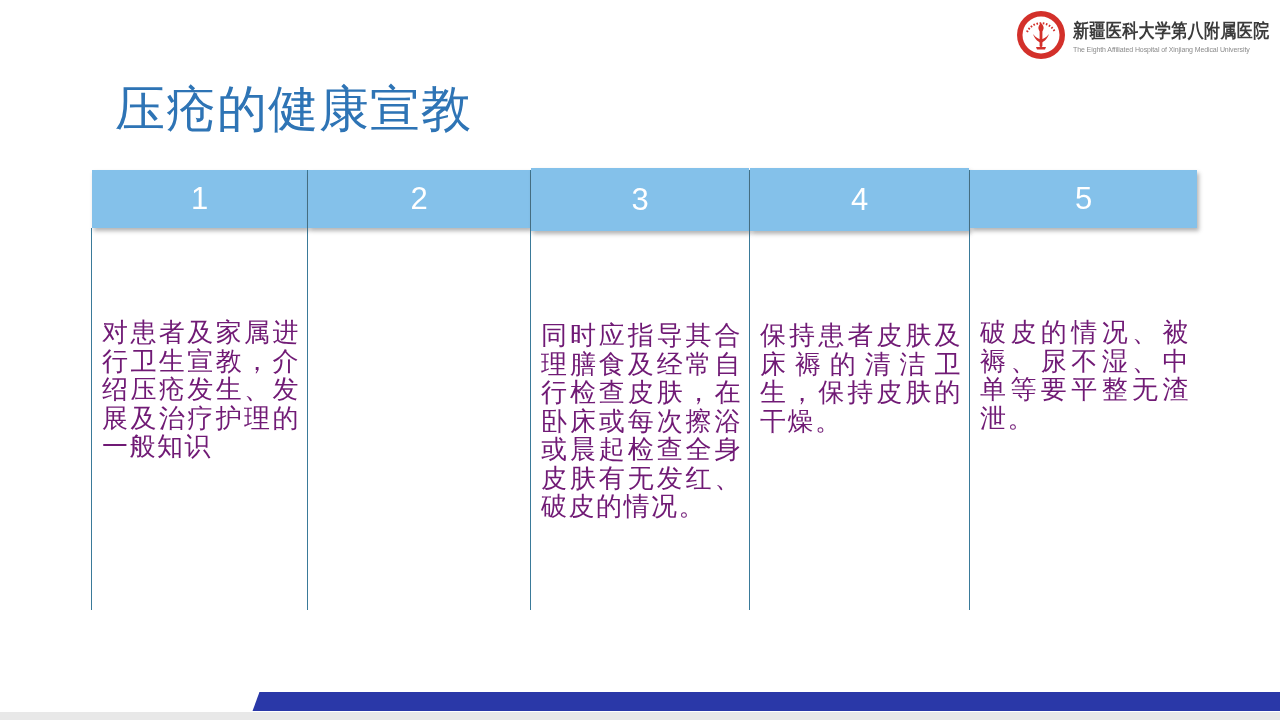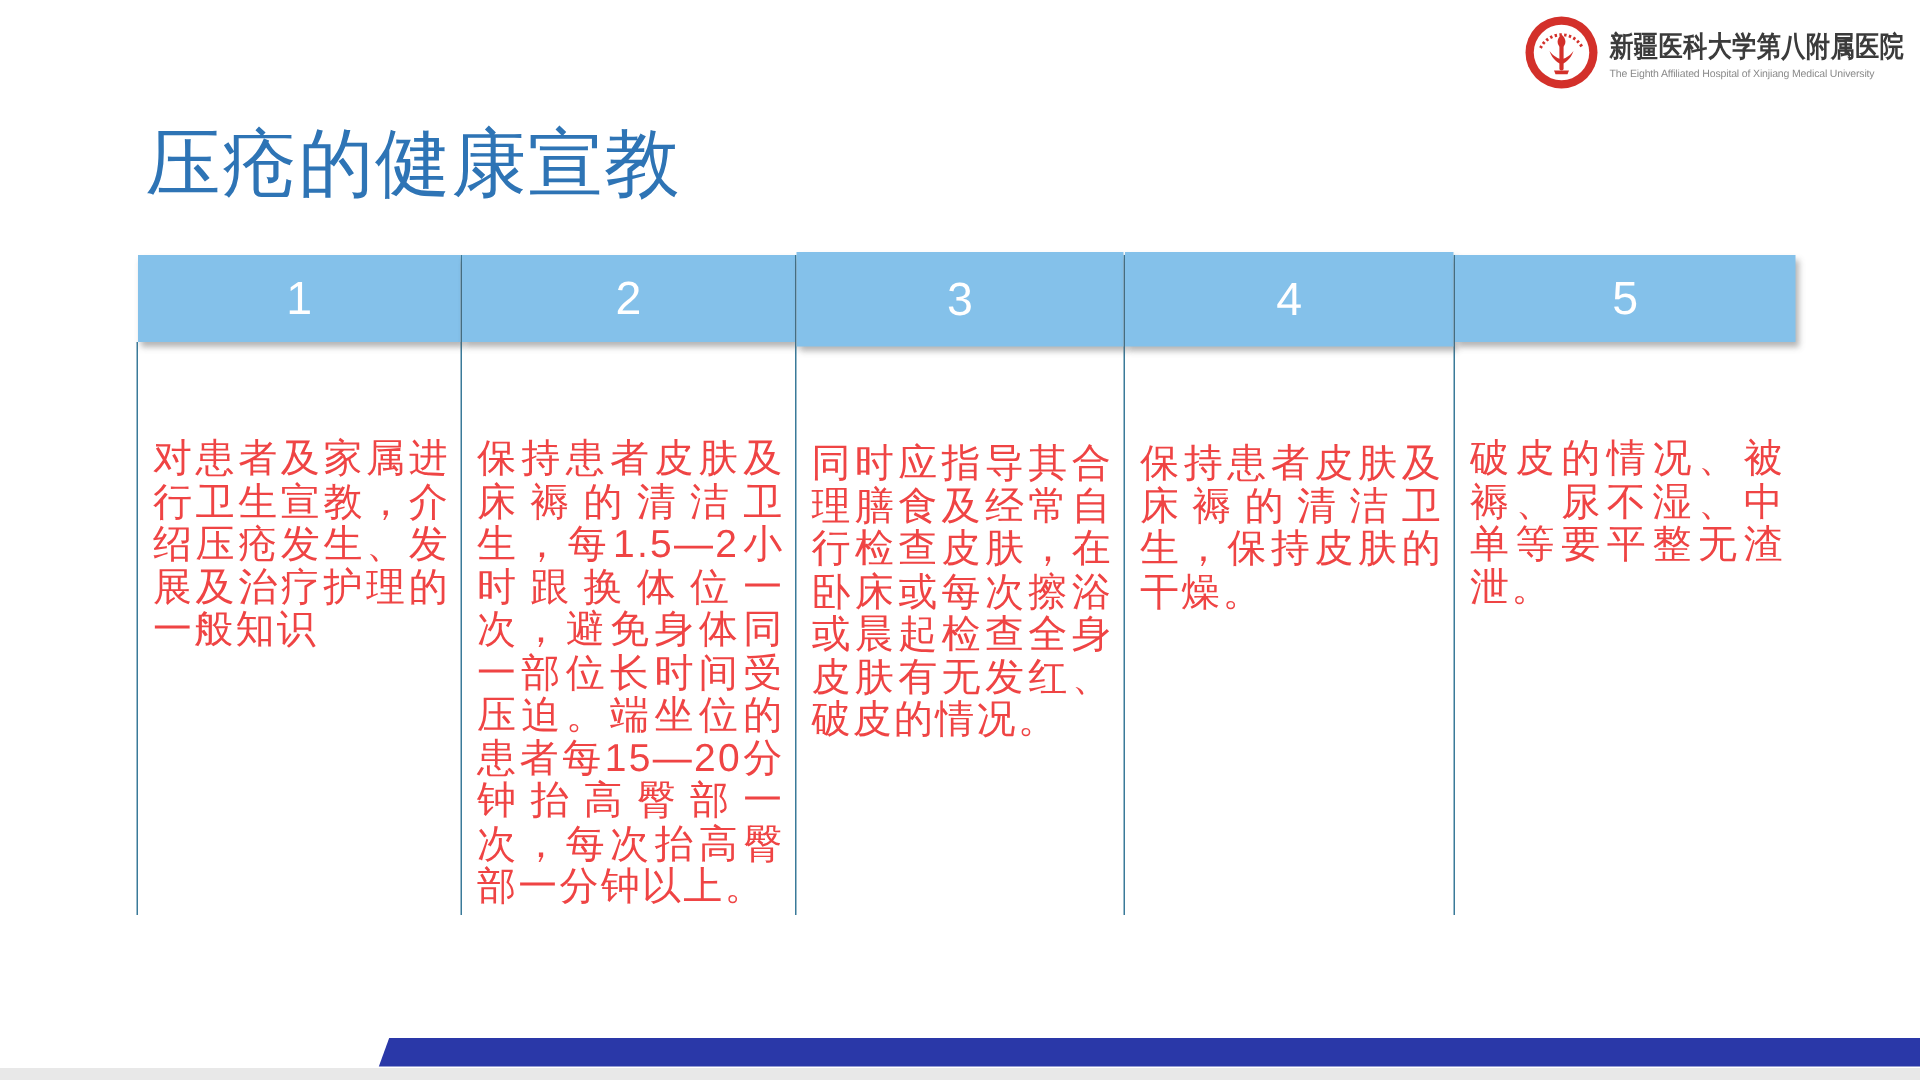--- a/index.html
+++ b/index.html
@@ -38,21 +38,21 @@
     font-size: 7px;
     color: #8a8a8a;
     white-space: nowrap;
     letter-spacing: -0.1px;
     margin-top: 2px;
   }
 
   
   .page-title {
     position: absolute;
-    left: 97px;
+    left: 115px;
     top: 82px;
     font-size: 50px;
     font-weight: 500;
     color: var(--title, #2E74B5);
     letter-spacing: 1px;
     line-height: 1.1;
   }
 
   
   .edu-table {
@@ -91,24 +91,25 @@
     padding: 63px 7px 0 10px;
     border-left: none;
   }
   .col-1 .col-body { border-left: 1px solid var(--table-line, #3A7A99); margin-left: -1px; }
   .col-3 .col-body, .col-4 .col-body { height: 379px; }
 
   .col-text {
     font-size: 26px;
     line-height: 28.5px;
     letter-spacing: 1.5px;
-    color: #ef4444;
+    color: #701a75;
     text-align: justify;
     text-justify: inter-ideograph;
-    font-family: Liberation Sans, sans-serif;
+    font-family: Liberation Mono, monospace;
+    margin-top: 29px;
   }
 
   
   .bottom-bar {
     position: absolute;
     bottom: 1px;
     left: 256px;
     right: -50px;
     height: 19px;
     background: var(--bottom-bar, #2A38A8);
@@ -146,23 +147,20 @@
       </div>
       <div class="col-body">
         <p class="col-text">对患者及家属进行卫生宣教，介绍压疮发生、发展及治疗护理的一般知识</p>
       </div>
     </div>
 
     <div class="col col-2">
       <div class="col-header">
         <span>2</span>
       </div>
-      <div class="col-body">
-        <p class="col-text">保持患者皮肤及床褥的清洁卫生，每1.5—2小时跟换体位一次，避免身体同一部位长时间受压迫。端坐位的患者每15—20分钟抬高臀部一次，每次抬高臀部一分钟以上。</p>
-      </div>
     </div>
 
     <div class="col col-3">
       <div class="col-header">
         <span>3</span>
       </div>
       <div class="col-body">
         <p class="col-text">同时应指导其合理膳食及经常自行检查皮肤，在卧床或每次擦浴或晨起检查全身皮肤有无发红、破皮的情况。</p>
       </div>
     </div>

